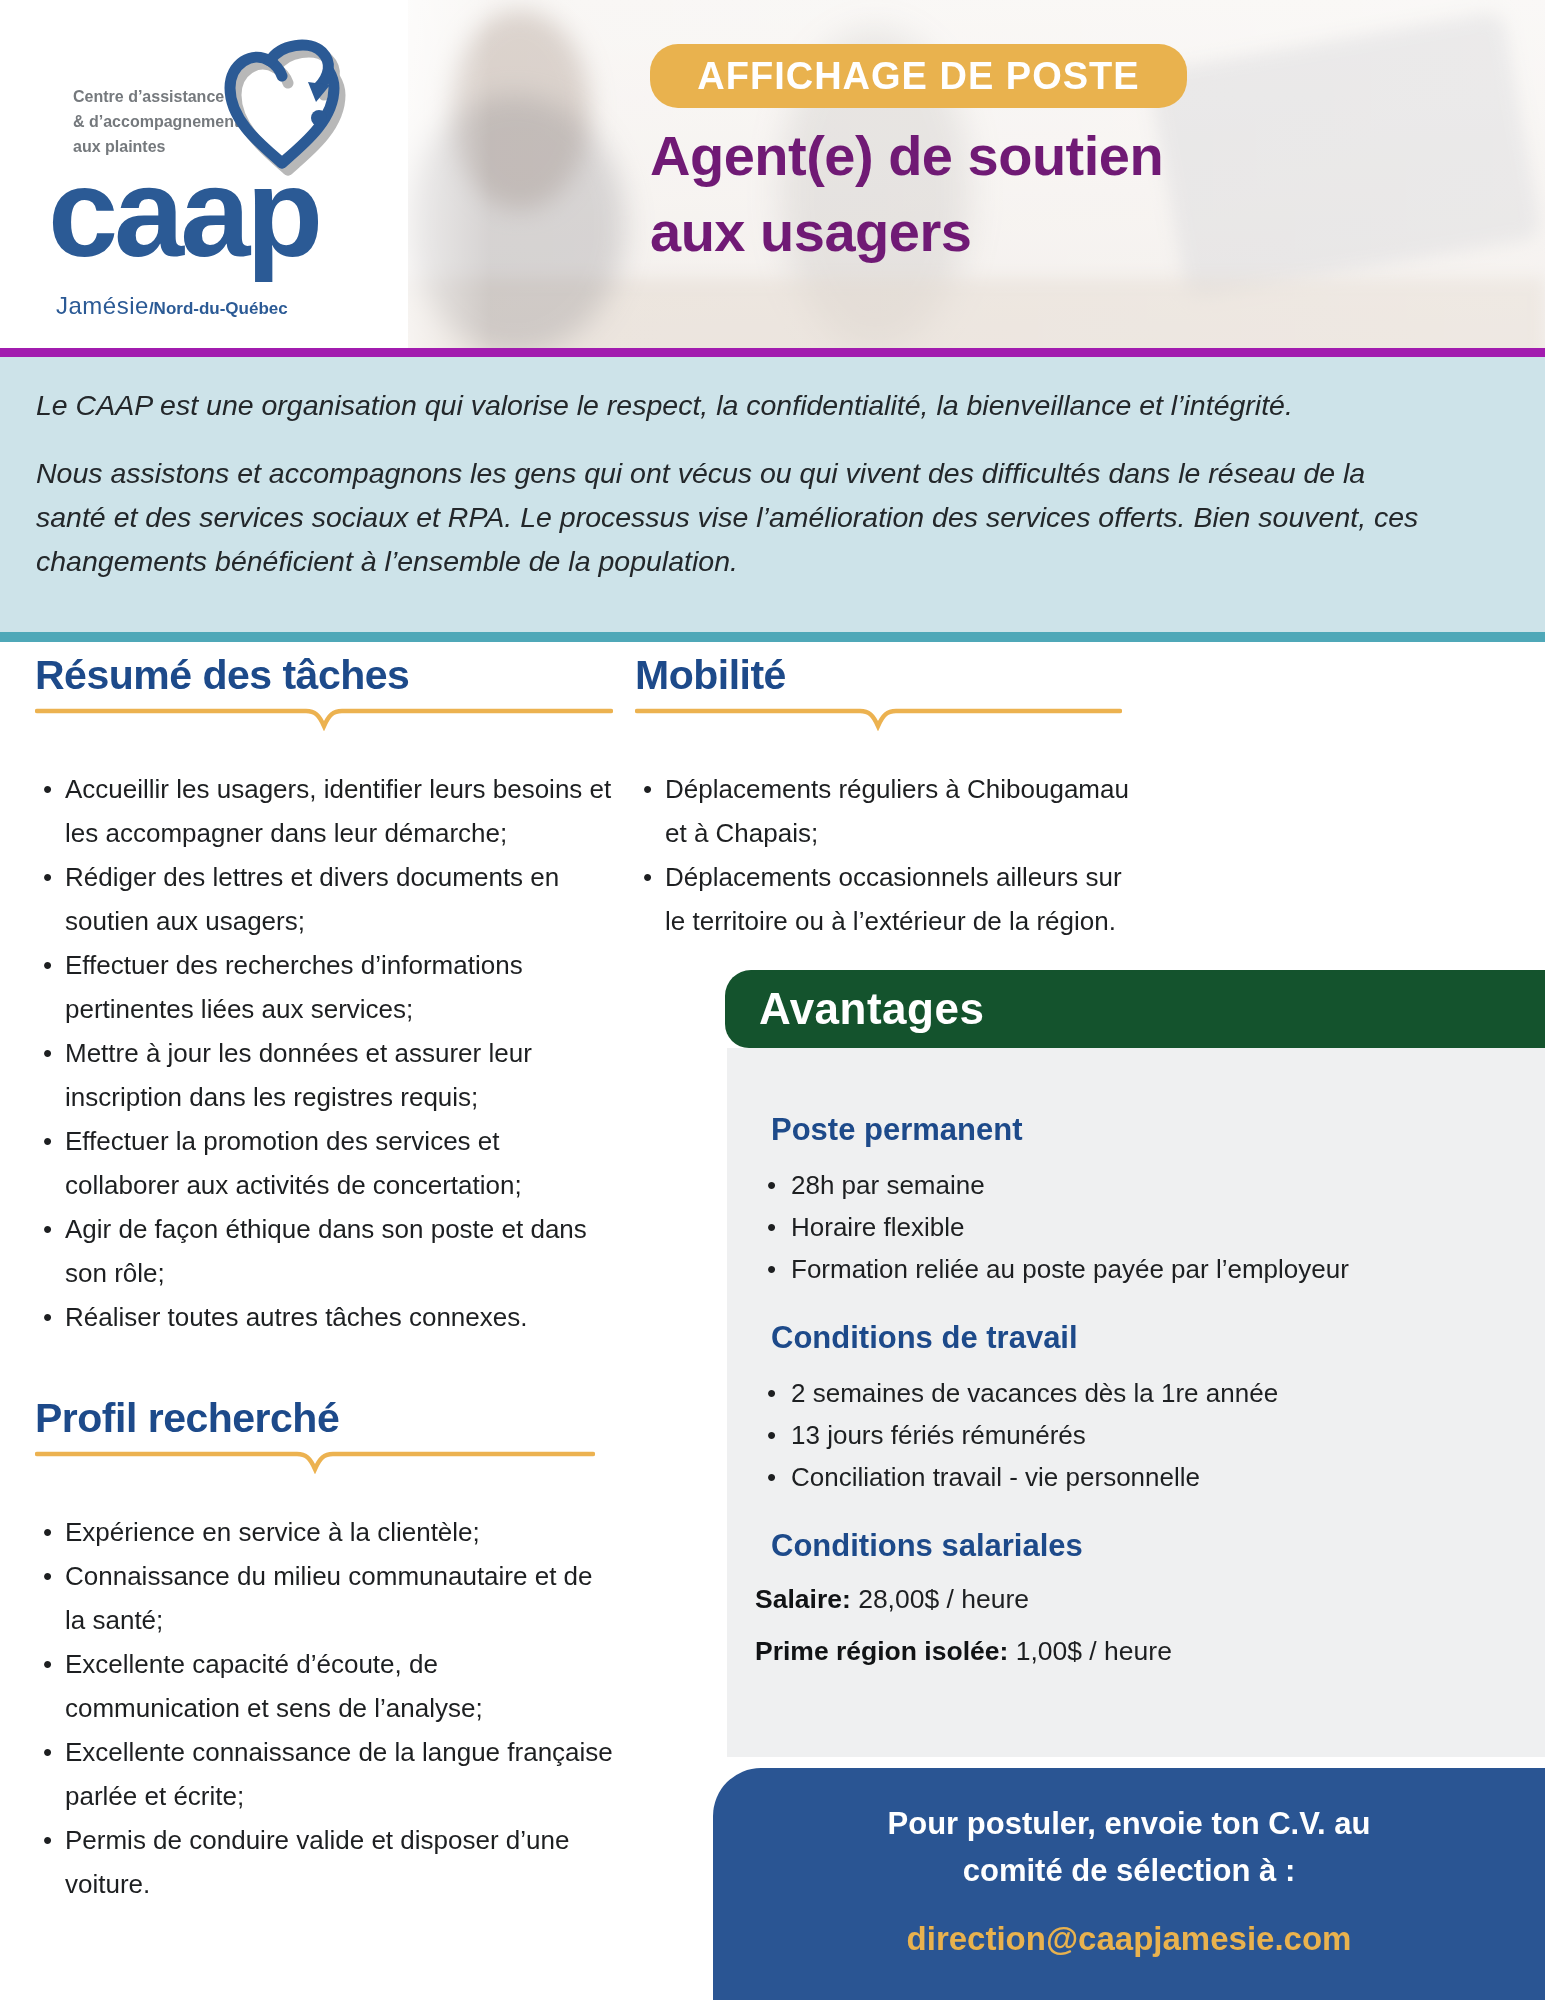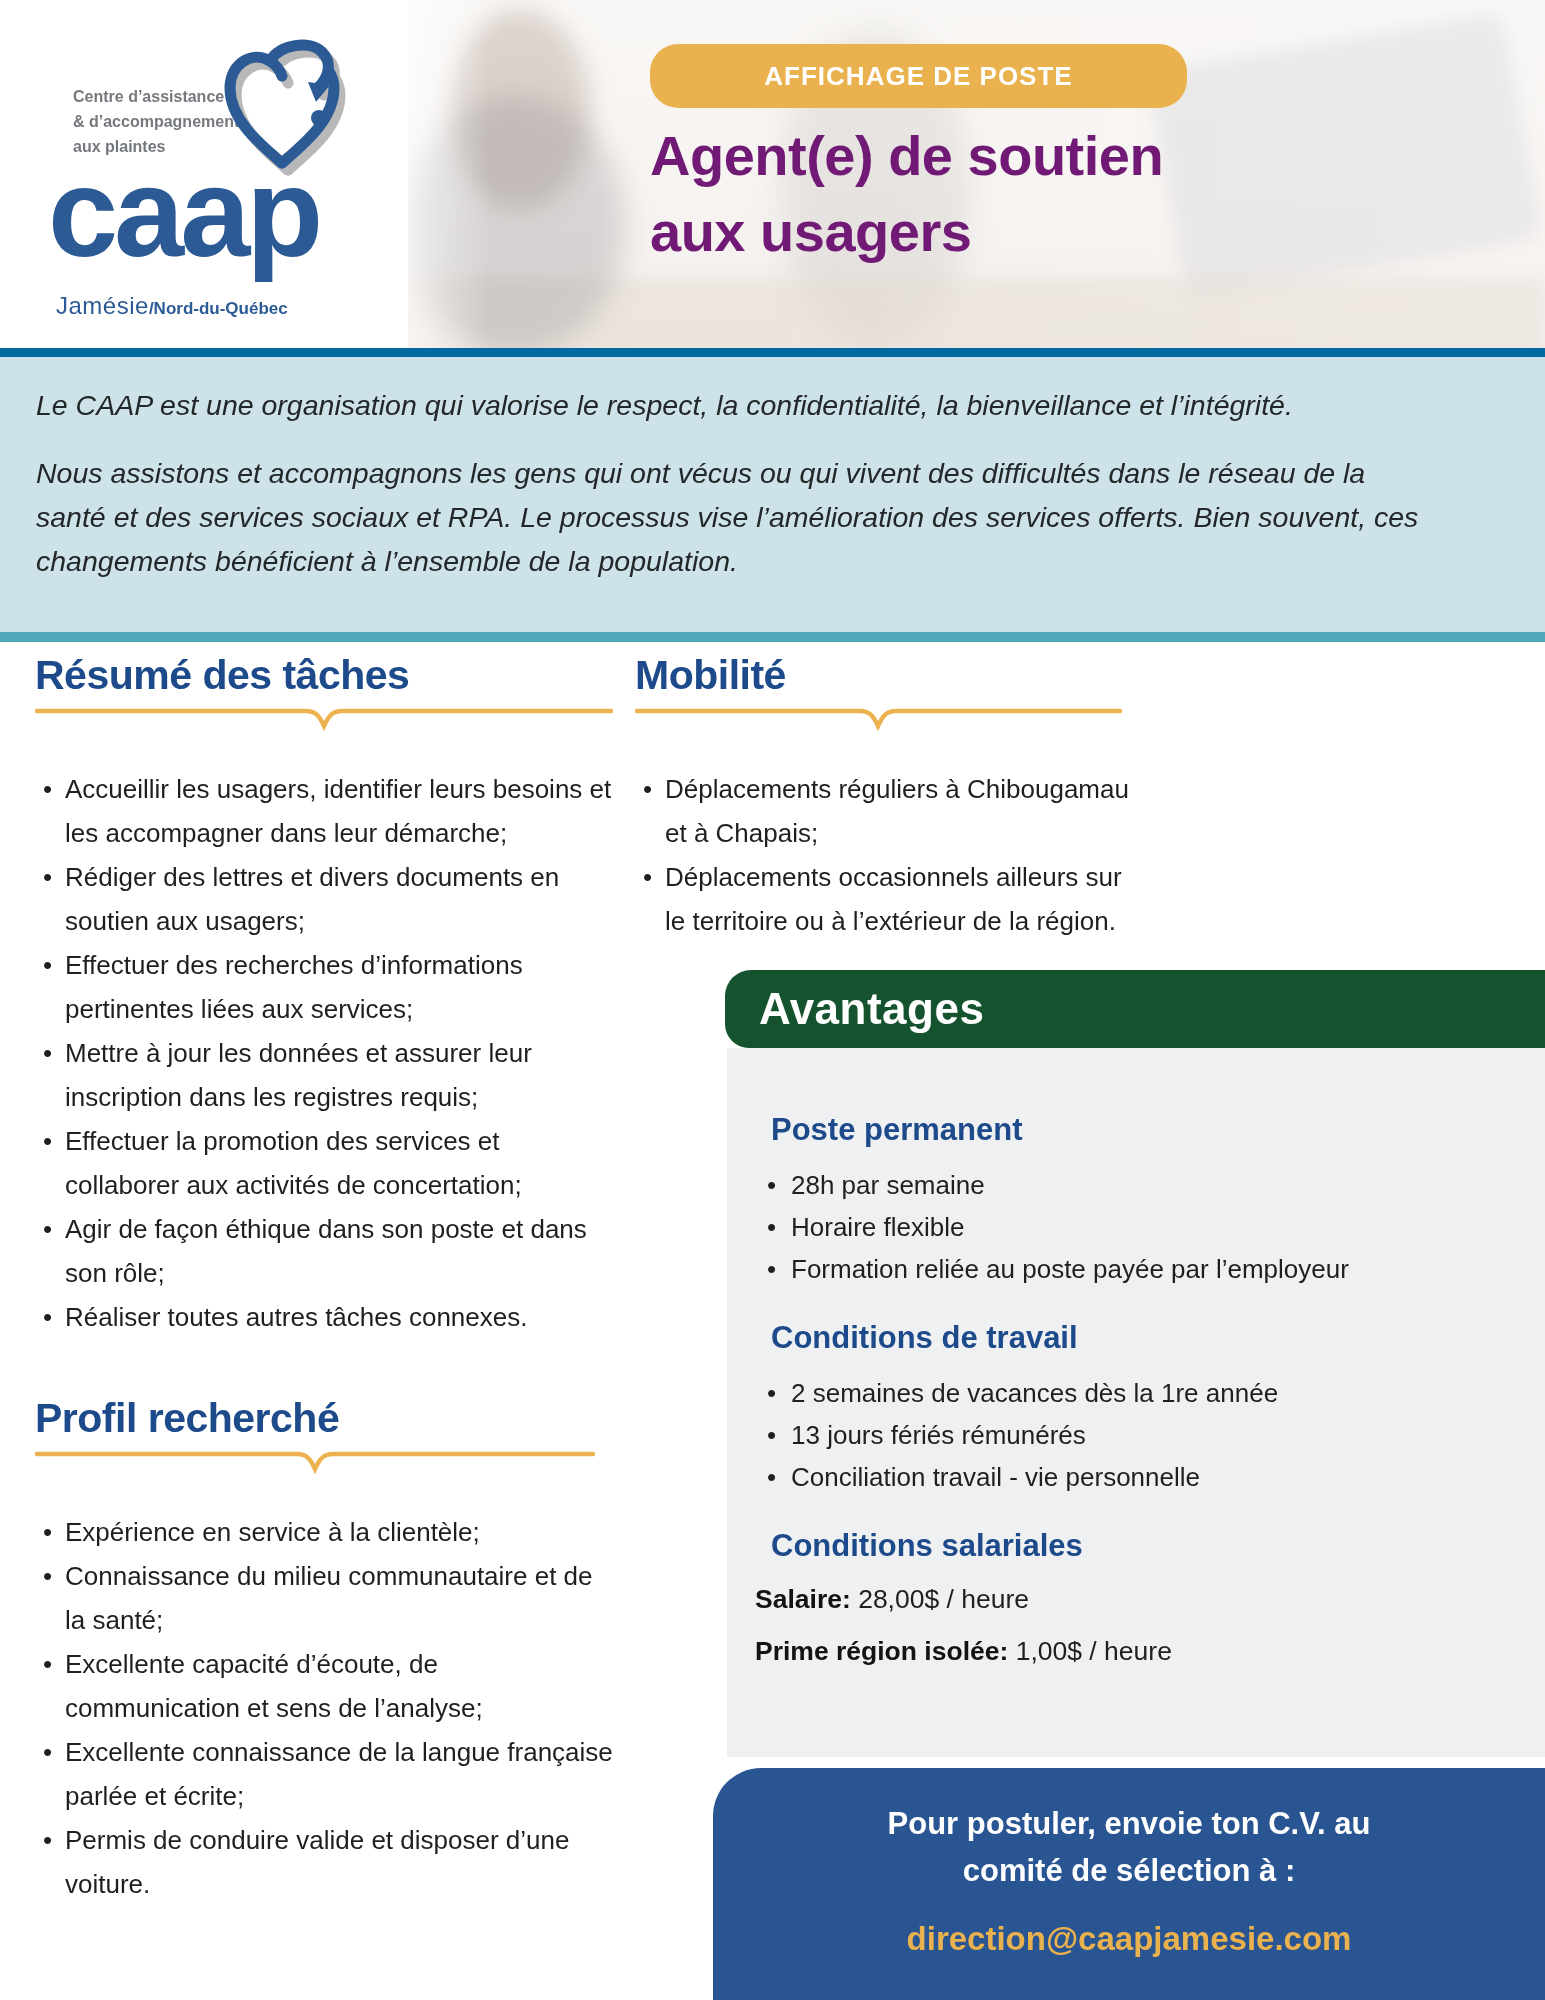--- a/index.html
+++ b/index.html
@@ -19,27 +19,27 @@
   .ph-desk   { left:0; right:0; bottom:-20px; width:100%; height:90px; background:rgba(214,198,182,.5); filter:blur(8px); border-radius:0; }
   .ph-wash   { position:absolute; inset:0; background:linear-gradient(90deg,#ffffff 0%,rgba(255,255,255,.35) 140px,rgba(255,255,255,.45) 100%); }
   .logo-block { position:absolute; top:0; left:0; width:380px; height:348px; background:#fff;padding-left:28px; }
   .tagline { position:absolute; left:73px; top:84px; font-size:16px; font-weight:bold; color:#75797d; line-height:25px; }
   .heart-svg { position:absolute; left:222px; top:38px; }
   .wordmark { position:absolute; left:48px; top:150px; font-size:126px; font-weight:bold; color:#2b5a95; letter-spacing:-4px; line-height:1; }
   .region { position:absolute; left:56px; top:292px; color:#2b5a95; white-space:nowrap; }
   .region .big { font-size:24px; font-weight:normal; letter-spacing:.5px; }
   .region .small { font-size:17px; font-weight:bold; }
   .badge { position:absolute; left:650px; top:44px; width:537px; height:64px; background:#e9b24e;
-    border-radius:28px; color:#fff; font-size:26px; font-weight:bold; letter-spacing:1px;
+    border-radius:28px; color:#fff; font-size:38px; font-weight:bold; letter-spacing:1px;
     display:flex; align-items:center; justify-content:center; }
   .hero-title { position:absolute; left:650px; top:118px; font-size:56px; line-height:76px;
     font-weight:bold; color:#701a75; letter-spacing:-.5px; }
   
   .intro { position:absolute; top:348px; left:0; width:1545px; height:294px; box-sizing:border-box;
-    background:#cde3e9; border-top:9px solid #0369a1; border-bottom:10px solid #4fa8b8;
+    background:#cde3e9; border-top:9px solid #a21caf; border-bottom:10px solid #4fa8b8;
     padding:26px 60px 0 36px; font-style:italic; font-size:28.5px; line-height:44px; color:#23272a; }
   .intro p { margin:0 0 24px; max-width:1400px; }
   
   .sec { position:absolute; }
   .sec h2 { margin:0; font-size:41px; font-weight:bold; color:#1d4a8a; letter-spacing:-.5px; }
   .rule { display:block; margin-top:8px; }
   .blist { margin:36px 0 0; padding:0; list-style:none; font-size:26px; line-height:44px; color:#1d1f21; }
   .blist li { position:relative; padding-left:30px; }
   .blist li::before { content:"•"; position:absolute; left:8px; top:0; }
   .sec-taches  { left:35px;  top:652px;  width:578px; }

